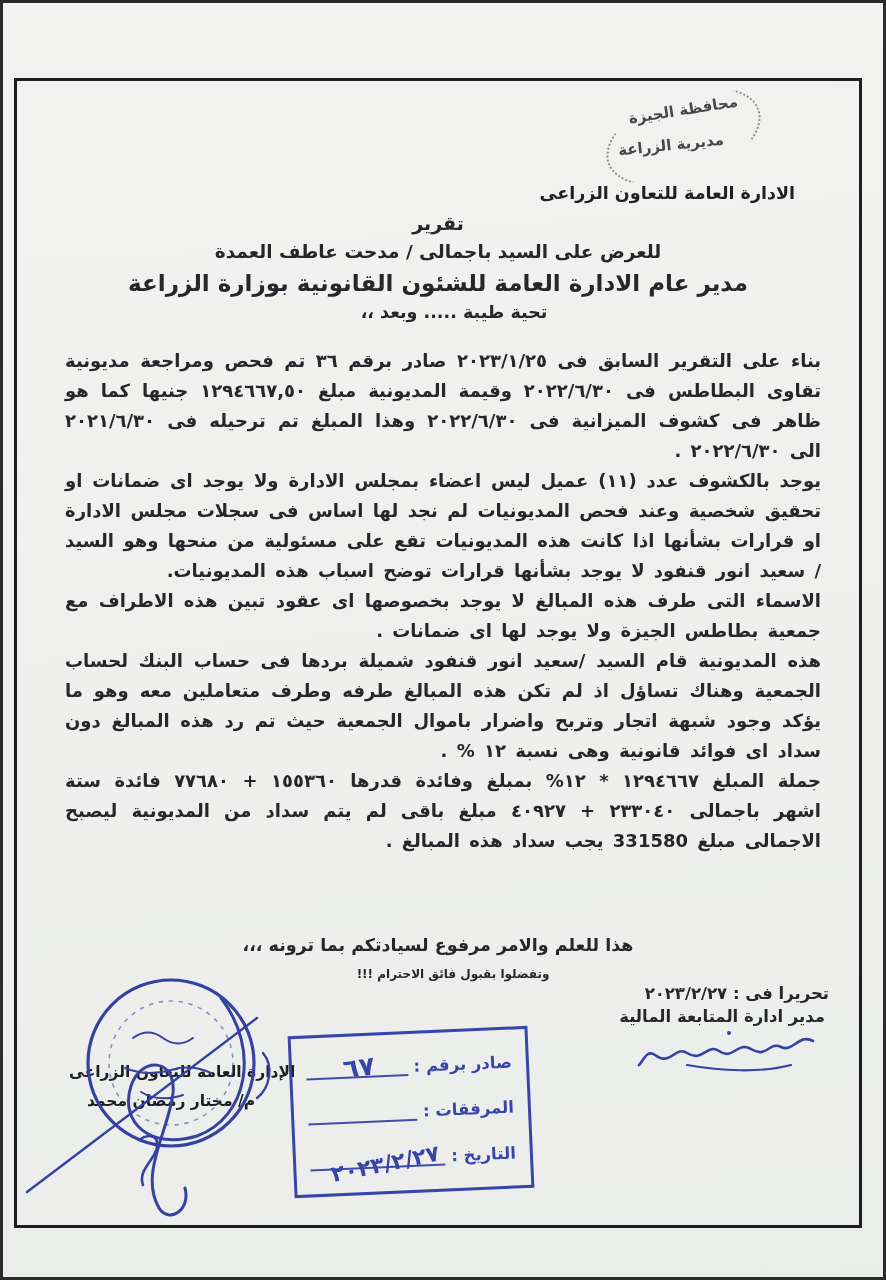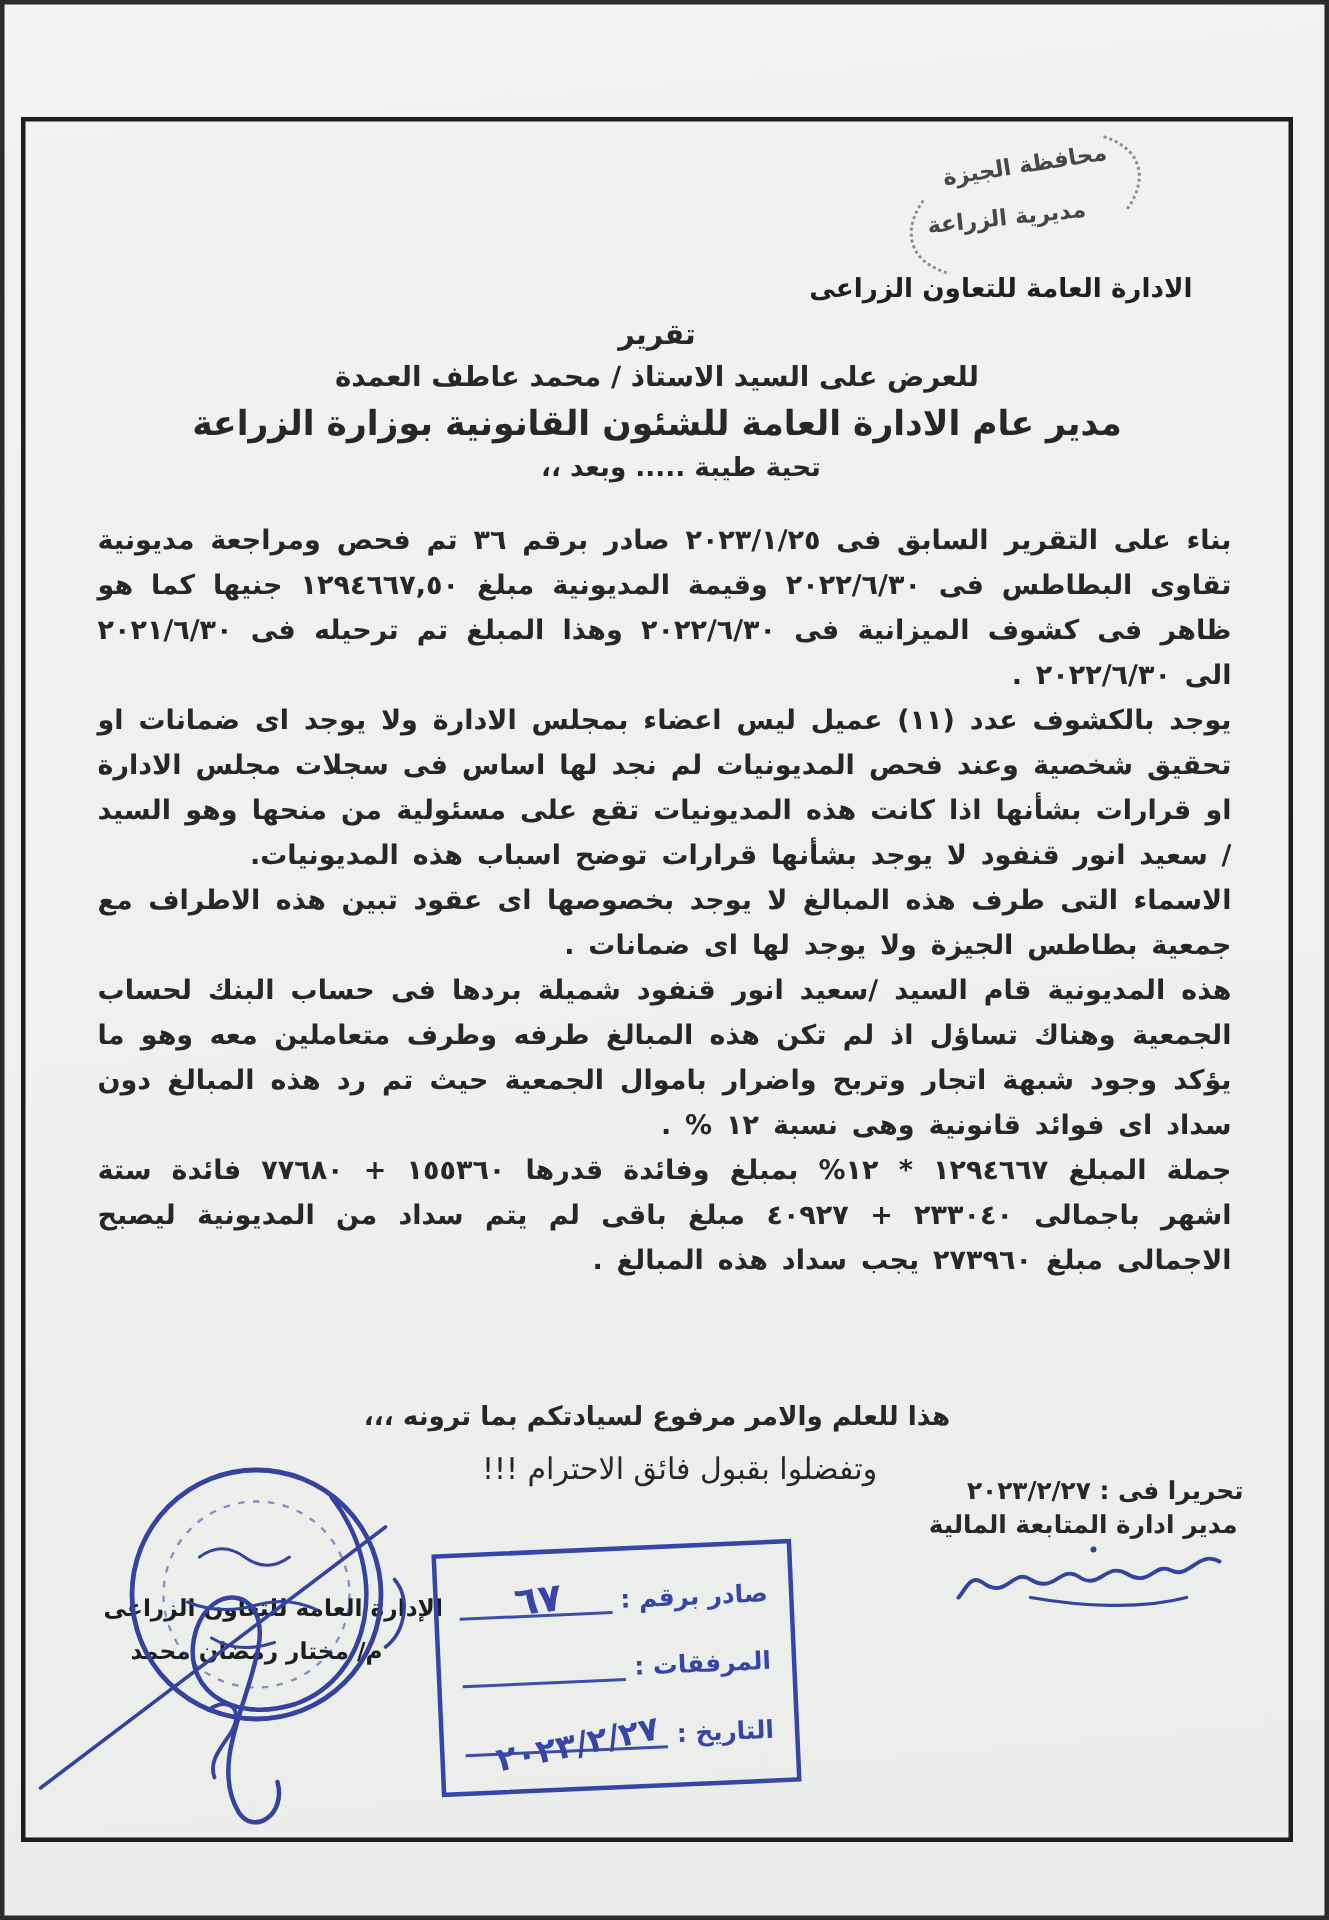--- a/index.html
+++ b/index.html
@@ -34,21 +34,21 @@
   .addr2    { position:absolute; top:189px; left:0; right:0; text-align:center; font-size:23px; font-weight:bold; }
   .greeting { position:absolute; top:221px; left:0; right:0; text-align:center; font-size:17.5px; font-weight:bold;margin-left:32px; }
   .body {
     position:absolute; top:252px; right:38px; left:48px;
     font-size:18px; font-weight:bold; line-height:30px; text-align:justify;
     word-spacing:3px;
     margin-top:13px;
   }
   .body p { margin:0; }
   .closing1 { position:absolute; top:854px; left:0; right:0; text-align:center; font-size:17.5px; font-weight:bold; }
-  .closing2 { position:absolute; top:886px; left:30px; right:0; text-align:center; font-size:20px; font-weight:normal; }
+  .closing2 { position:absolute; top:886px; left:30px; right:0; text-align:center; font-size:12px; font-weight:bold; }
   .signoff-date  { position:absolute; top:903px; right:30px; font-size:16.5px; font-weight:bold; }
   .signoff-title { position:absolute; top:926px; right:34px; font-size:16.5px; font-weight:bold; }
   .sig-right { position:absolute; top:940px; left:614px; width:192px; height:60px; }
   .left-dept { position:absolute; top:982px;  right:auto; left:52px; font-size:15.5px; font-weight:bold; color:#1d1e21; white-space:nowrap; }
   .left-name { position:absolute; top:1011px; left:70px; font-size:15.5px; font-weight:bold; color:#1d1e21; white-space:nowrap; }
   .left-ink  { position:absolute; left:-6px; top:877px; width:302px; height:272px; pointer-events:none; }
   .ink { stroke:#3542a2; fill:none; stroke-linecap:round; }
   
   .issue-stamp {
     position:absolute; left:274px; top:950px; width:240px; height:162px;
@@ -75,36 +75,36 @@
 
     <div class="emblem">
       <div class="emblem-oval"></div>
       <span class="emblem-l1">محافظة الجيزة</span>
       <span class="emblem-l2">مديرية الزراعة</span>
     </div>
 
     <div class="dept">الادارة العامة للتعاون الزراعى</div>
 
     <div class="title">تقرير</div>
-    <div class="addr1">للعرض على السيد الاستاذ / محمد عاطف العمدة</div>
+    <div class="addr1">للعرض على السيد باجمالى / مدحت عاطف العمدة</div>
     <div class="addr2">مدير عام الادارة العامة للشئون القانونية بوزارة الزراعة</div>
     <div class="greeting">تحية طيبة ..... وبعد ،،</div>
 
     <div class="body">
 
         <p class="para">بناء على التقرير السابق فى ٢٠٢٣/١/٢٥ صادر برقم ٣٦ تم فحص ومراجعة مديونية تقاوى البطاطس فى ٢٠٢٢/٦/٣٠ وقيمة المديونية مبلغ ١٢٩٤٦٦٧,٥٠ جنيها كما هو ظاهر فى كشوف الميزانية فى ٢٠٢٢/٦/٣٠ وهذا المبلغ تم ترحيله فى ٢٠٢١/٦/٣٠ الى ٢٠٢٢/٦/٣٠ .</p>
 
 
         <p class="para">يوجد بالكشوف عدد (١١) عميل ليس اعضاء بمجلس الادارة ولا يوجد اى ضمانات او تحقيق شخصية وعند فحص المديونيات لم نجد لها اساس فى سجلات مجلس الادارة او قرارات بشأنها اذا كانت هذه المديونيات تقع على مسئولية من منحها وهو السيد / سعيد انور قنفود لا يوجد بشأنها قرارات توضح اسباب هذه المديونيات.</p>
 
         <p class="para">الاسماء التى طرف هذه المبالغ لا يوجد بخصوصها اى عقود تبين هذه الاطراف مع جمعية بطاطس الجيزة ولا يوجد لها اى ضمانات .</p>
 
         <p class="para">هذه المديونية قام السيد /سعيد انور قنفود شميلة بردها فى حساب البنك لحساب الجمعية وهناك تساؤل اذ لم تكن هذه المبالغ طرفه وطرف متعاملين معه وهو ما يؤكد وجود شبهة اتجار وتربح واضرار باموال الجمعية حيث تم رد هذه المبالغ دون سداد اى فوائد قانونية وهى نسبة ١٢ % .</p>
 
-        <p class="para">جملة المبلغ ١٢٩٤٦٦٧ * ١٢% بمبلغ وفائدة قدرها ١٥٥٣٦٠ + ٧٧٦٨٠ فائدة ستة اشهر باجمالى ٢٣٣٠٤٠ + ٤٠٩٢٧ مبلغ باقى لم يتم سداد من المديونية ليصبح الاجمالى مبلغ ٢٧٣٩٦٠ يجب سداد هذه المبالغ .</p>
+        <p class="para">جملة المبلغ ١٢٩٤٦٦٧ * ١٢% بمبلغ وفائدة قدرها ١٥٥٣٦٠ + ٧٧٦٨٠ فائدة ستة اشهر باجمالى ٢٣٣٠٤٠ + ٤٠٩٢٧ مبلغ باقى لم يتم سداد من المديونية ليصبح الاجمالى مبلغ 331580 يجب سداد هذه المبالغ .</p>
 
       </div>
 
     <div class="closing1">هذا للعلم والامر مرفوع لسيادتكم بما ترونه ،،،</div>
     <div class="closing2">وتفضلوا بقبول فائق الاحترام !!!</div>
 
     <div class="signoff-date">تحريرا فى : ٢٠٢٣/٢/٢٧</div>
     <div class="signoff-title">مدير ادارة المتابعة المالية</div>
     <svg class="sig-right" viewBox="0 0 192 60">
       <path class="ink" stroke-width="2.6" d="M182,20 C168,12 162,32 150,26 C138,20 136,38 120,28 C106,20 102,40 88,30 C76,22 72,42 56,32 C44,24 40,46 24,34 C16,28 12,40 8,44"></path>

